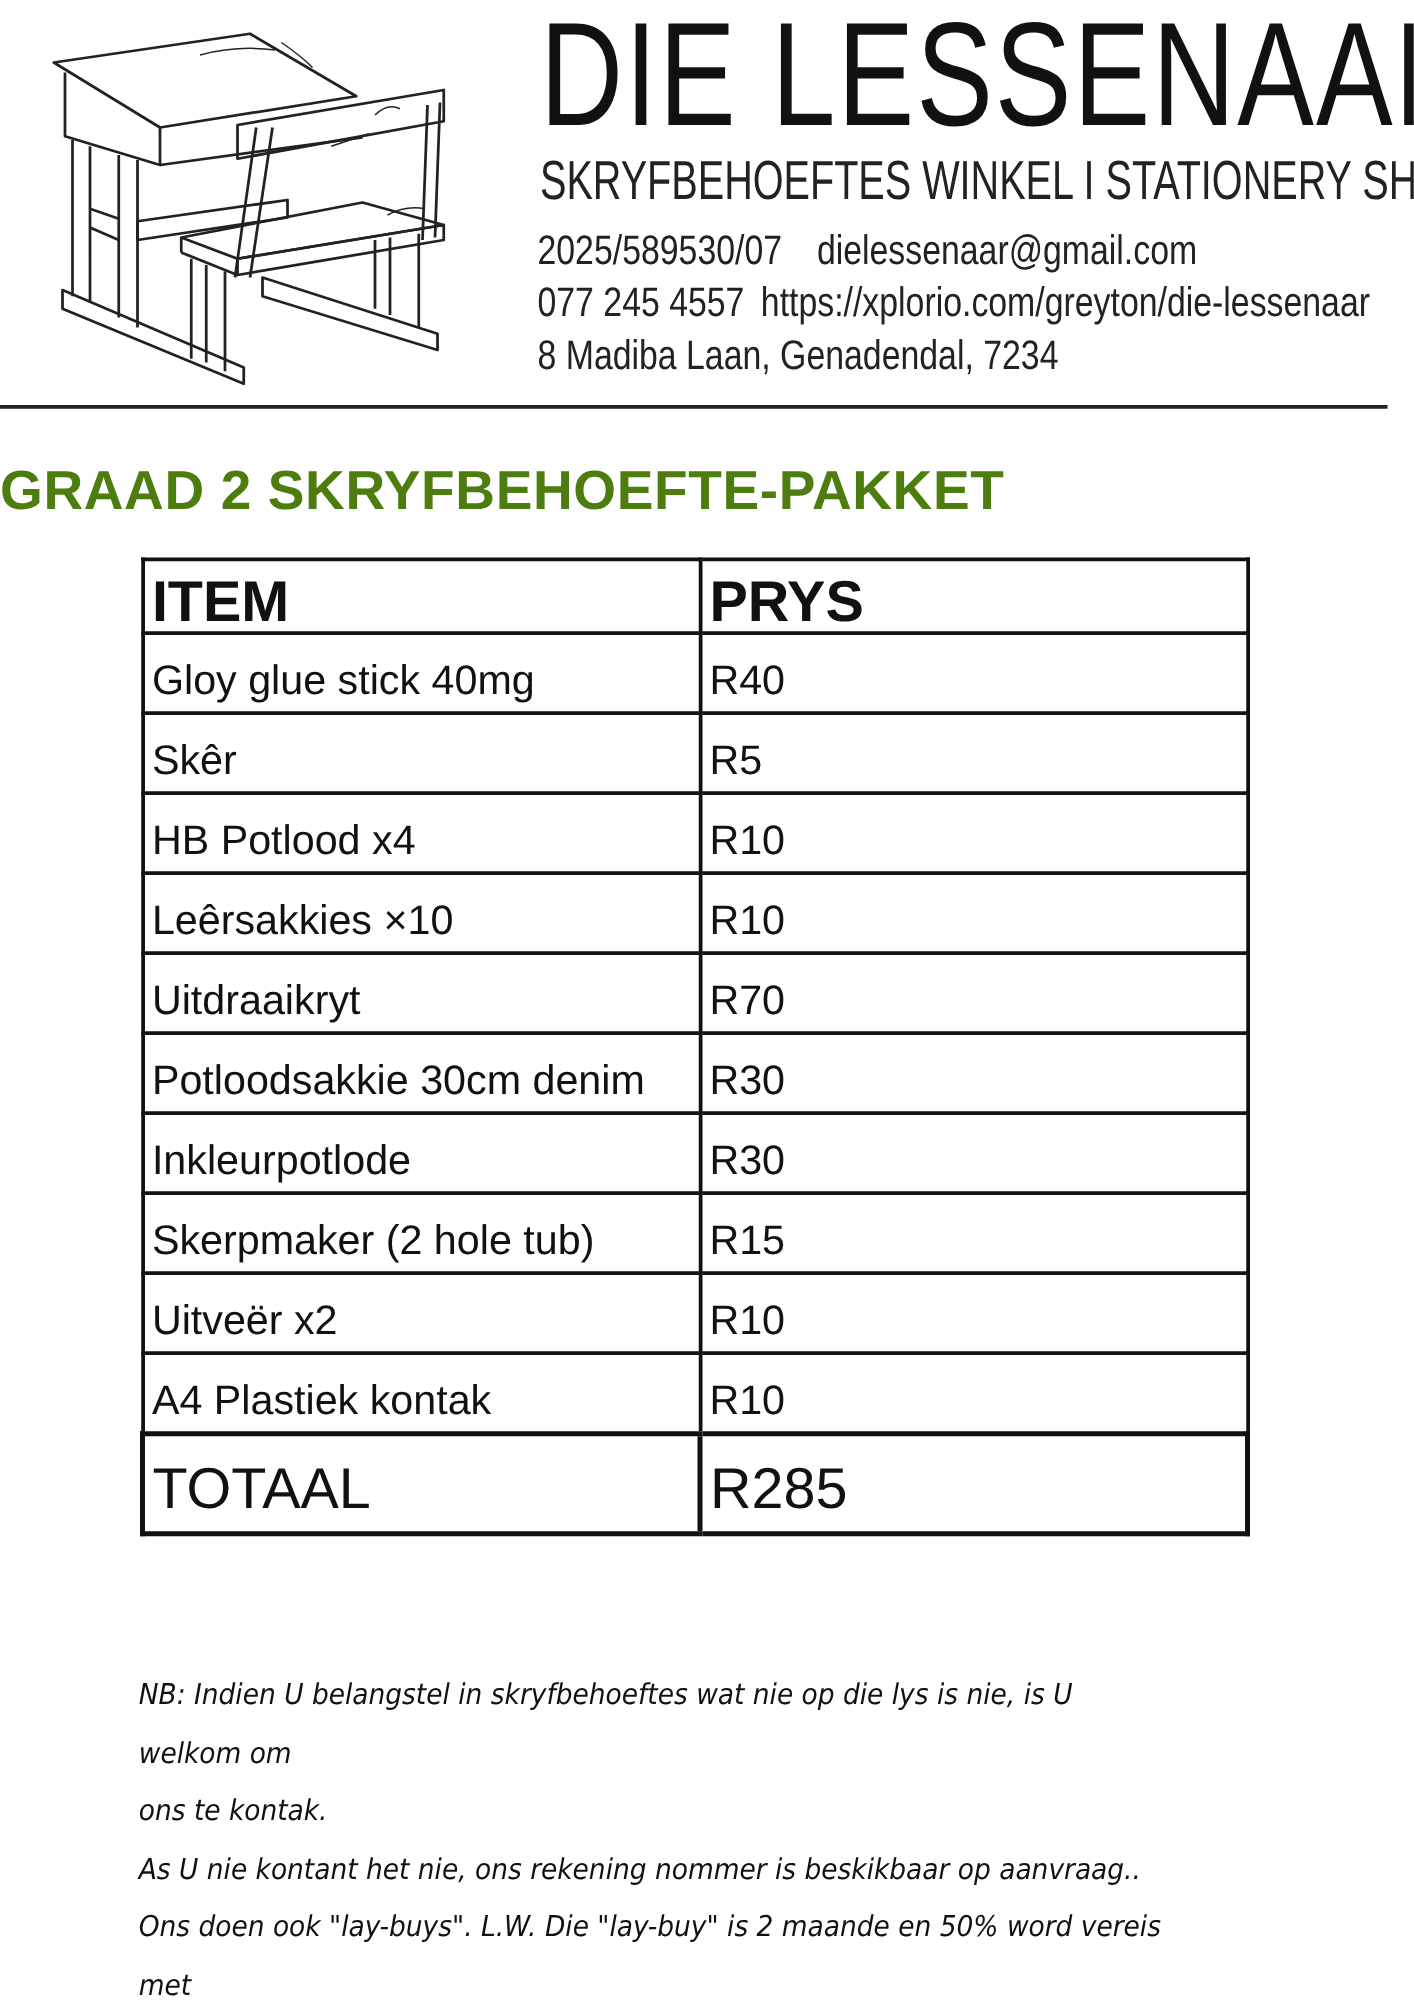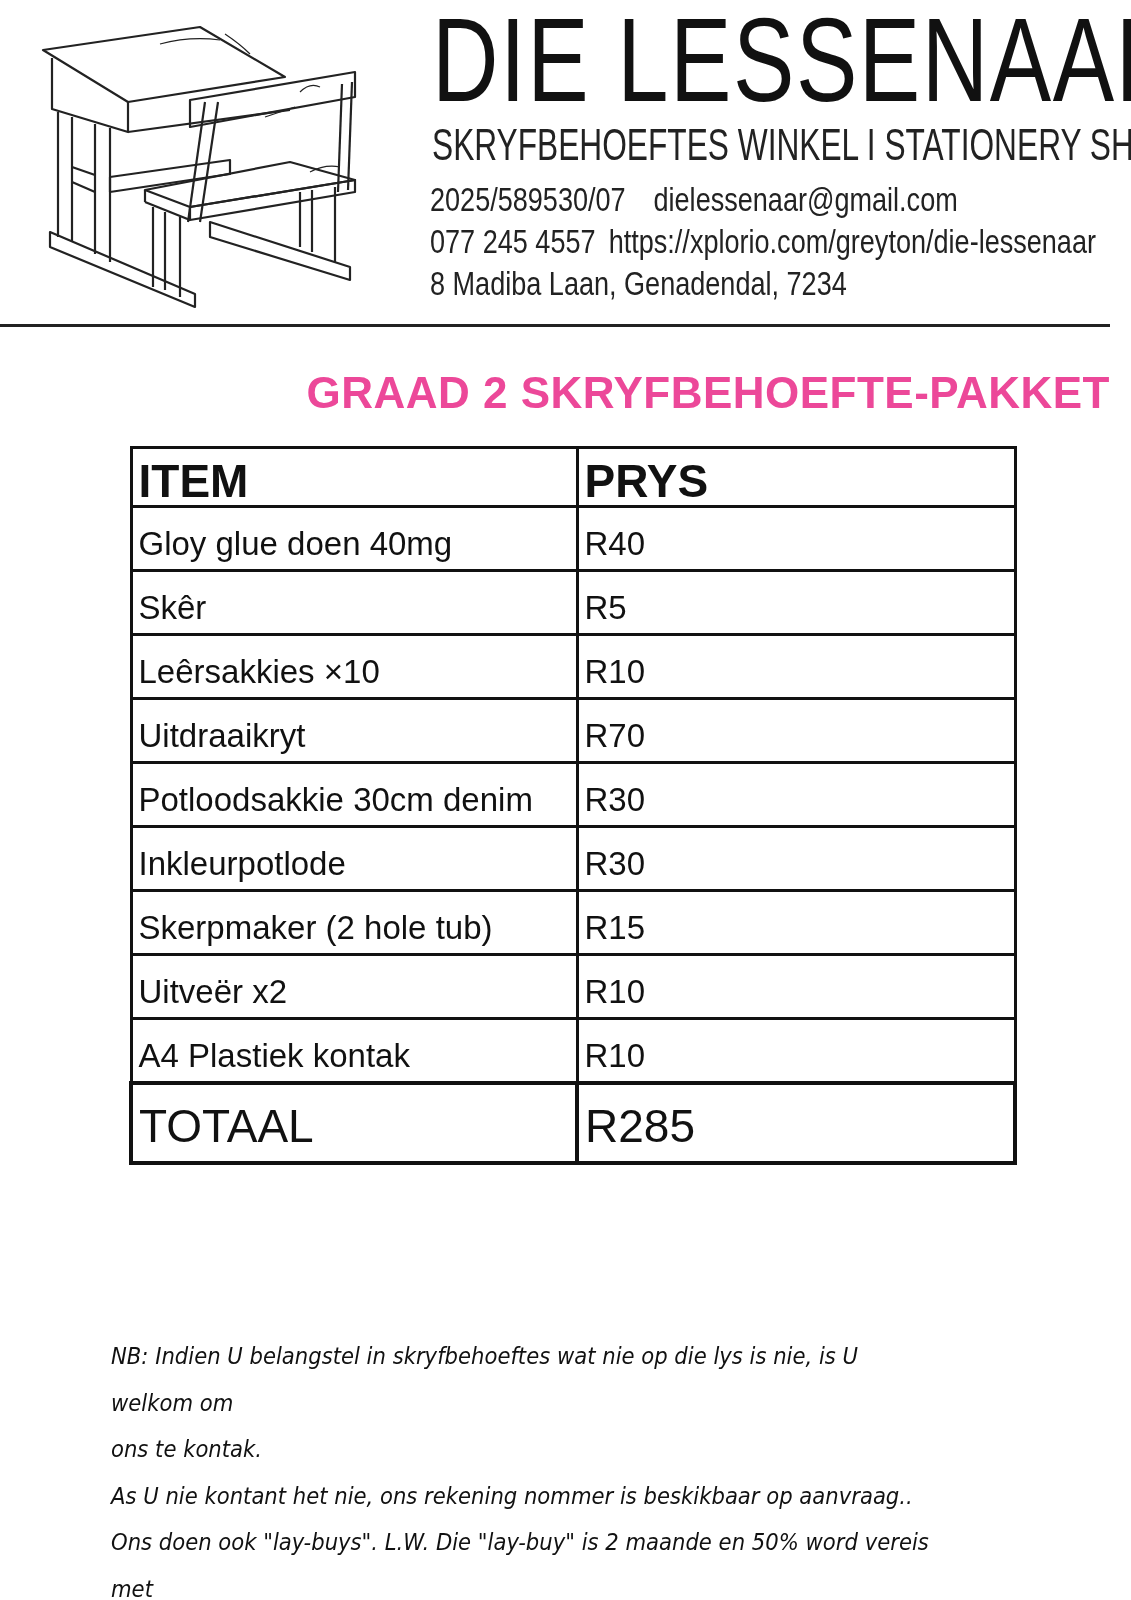--- a/index.html
+++ b/index.html
@@ -6,23 +6,23 @@
     body { width: 1131px; height: 1600px; position: relative; overflow: hidden; color: #111; font-family: "Liberation Sans", sans-serif; }
 
     .header { position: absolute; left: 0; top: 0; width: 1131px; height: 330px; }
     .desk-illustration { position: absolute; left: 40px; top: 22px; width: 325px; height: 290px; }
     .brand-title { position: absolute; left: 432px; top: 0px; font-family: "Liberation Sans Narrow", "Liberation Sans", sans-serif; font-size: 118px; line-height: 120px; font-weight: 400; letter-spacing: 2px; transform: scaleX(0.78); transform-origin: left top; white-space: nowrap; color: #111; }
     .brand-subtitle { position: absolute; left: 432px; top: 120px; font-size: 44px; line-height: 50px; transform: scaleX(0.72); transform-origin: left top; white-space: nowrap; color: #222; }
     .contact-line { position: absolute; left: 430px; font-size: 33px; line-height: 40px; transform: scaleX(0.82); transform-origin: left top; white-space: nowrap; color: #222; }
     .contact-line .gap { display: inline-block; width: 34px; }
     .header-rule { position: absolute; left: 0; top: 324px; width: 1110px; height: 3px; background: #222; }
 
-    .page-heading { position: absolute; left: 0; top: 368px; width: 1110px; text-align: right; font-size: 44px; font-weight: 700; color: #ec4899; letter-spacing: 0.5px; }
+    .page-heading { position: absolute; left: 0; top: 368px; width: 1110px; text-align: left; font-size: 44px; font-weight: 700; color: #4d7c0f; letter-spacing: 0.5px; }
 
-    .price-table { position: absolute; left: 129px; top: 446px; width: 888px; border-collapse: collapse; }
+    .price-table { position: absolute; left: 112px; top: 446px; width: 888px; border-collapse: collapse; }
     .price-table td { border: 3px solid #111; padding: 0 6px; height: 55px; font-size: 33px; vertical-align: bottom; padding-bottom: 6px; color: #111; }
     .price-table td.item-col { width: 430px; }
     .price-table tr.head-row td { font-size: 46px; font-weight: 700; height: 56px; padding-bottom: 0; line-height: 48px; }
     .price-table tr.total-row td { font-size: 46px; font-weight: 400; height: 68px; border-width: 4px; padding-bottom: 8px; }
     .price-table tr.total-row td.item-col { border-right: 3px solid #ccc; }
 
     .notes { position: absolute; left: 111px; top: 1333px; width: 900px; font-family: "DejaVu Sans", sans-serif; font-style: italic; font-size: 23px; line-height: 46.5px; color: #111; transform: scaleX(0.92); transform-origin: left top; }
     .notes p { margin: 0; }
   </style>
 </head>
@@ -86,26 +86,30 @@
 
 <div class="page-heading">GRAAD 2 SKRYFBEHOEFTE-PAKKET</div>
 
 <table class="price-table">
   <tbody>
     <tr class="head-row">
       <td class="item-col">ITEM</td>
       <td>PRYS</td>
     </tr>
     <tr>
-        <td class="item-col">Gloy glue doen 40mg</td>
+        <td class="item-col">Gloy glue stick 40mg</td>
         <td>R40</td>
       </tr>
     <tr>
         <td class="item-col">Skêr</td>
         <td>R5</td>
+      </tr>
+    <tr>
+        <td class="item-col">HB Potlood x4</td>
+        <td>R10</td>
       </tr>
     <tr>
         <td class="item-col">Leêrsakkies ×10</td>
         <td>R10</td>
       </tr>
     <tr>
         <td class="item-col">Uitdraaikryt</td>
         <td>R70</td>
       </tr>
     <tr>

